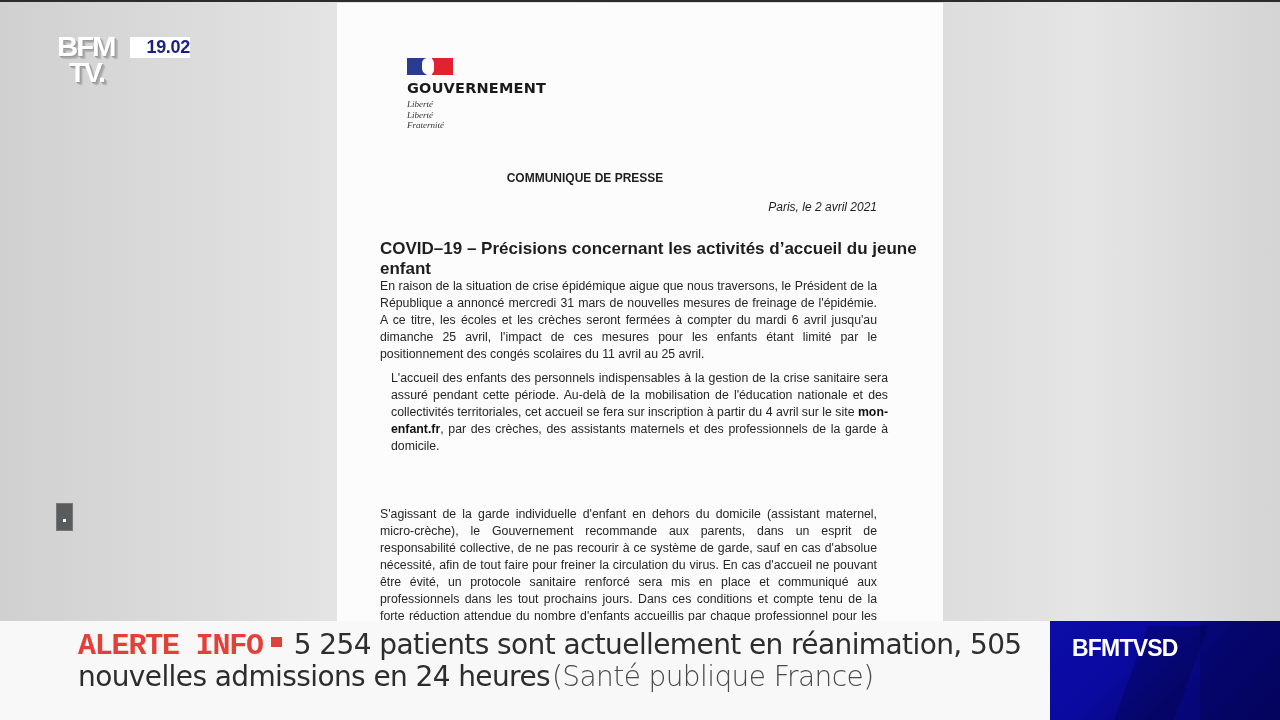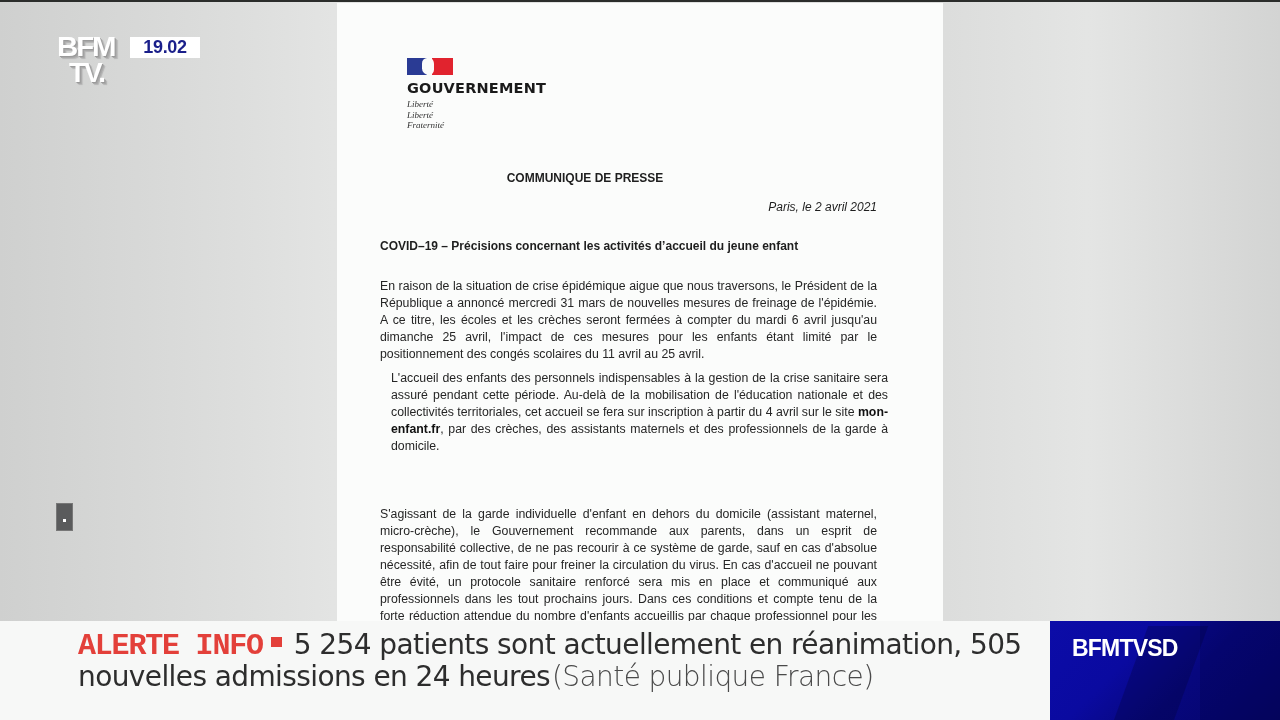--- a/index.html
+++ b/index.html
@@ -14,23 +14,23 @@
     
     .bfm-logo {
       position: absolute; left: 57px; top: 34px; width: 70px; height: 62px;
       color: #fff; font-family: "Liberation Sans", sans-serif; font-weight: bold;
       text-shadow: 1px 1px 0 #9a9a9a, 2px 2px 0 #a8a8a8, 3px 3px 1px #b5b5b5;
       letter-spacing: -2px; line-height: 26px;
     }
     .bfm-logo .l1 { font-size: 28px; display: block; transform: scaleX(1.05); transform-origin: left; }
     .bfm-logo .l2 { font-size: 28px; display: block; padding-left: 12px; }
     .clock-box {
-      position: absolute; left: 130px; top: 37px; width: 70px; height: 21px;
+      position: absolute; left: 130px; top: 37px; width: 60px; height: 21px;
       background: #ffffff; color: #1a1f8a; font-weight: bold; font-size: 18px;
-      text-align: center; line-height: 21px; letter-spacing: -0.3px;
+      text-align: right; line-height: 21px; letter-spacing: -0.3px;
     }
 
     .side-tab {
       position: absolute; left: 56px; top: 503px; width: 17px; height: 28px;
       background: #5a5b5c; border: 1px solid #777;
     }
     .side-tab .dot { position: absolute; left: 6px; top: 15px; width: 3px; height: 3px; background: #fff; }
 
     
     .doc-page {
@@ -40,21 +40,21 @@
     .gov-logo { position: absolute; left: 70px; top: 55px; }
     .flag { position: relative; width: 46px; height: 17px; }
     .flag .blue { position: absolute; left: 0; top: 0; width: 20px; height: 17px; background: #2a3b94; }
     .flag .red { position: absolute; left: 25px; top: 0; width: 21px; height: 17px; background: #e1232e; }
     .flag .marianne { position: absolute; left: 15px; top: 0; width: 12px; height: 17px; background: #fbfcfb; border-radius: 6px 40% 6px 8px; }
     .gov-name { margin-top: 5px; font-family: "DejaVu Sans", sans-serif; font-weight: bold; font-size: 14.5px; letter-spacing: 0.2px; color: #1a1a1a; }
     .gov-motto { margin-top: 3px; font-family: "Liberation Serif", serif; font-style: italic; font-size: 9px; line-height: 10.5px; color: #333; }
 
     .doc-title { position: absolute; left: 0; width: 496px; top: 168px; text-align: center; font-weight: bold; font-size: 12px; color: #1e1e1e; }
     .doc-date { position: absolute; right: 66px; top: 197px; font-style: italic; font-size: 12px; color: #1e1e1e; }
-    .doc-subject { position: absolute; left: 43px; top: 236px; font-weight: bold; font-size: 12px; color: #1e1e1e; }
+    .doc-subject { position: absolute; left: 43px; top: 236px; font-weight: bold; font-size: 17px; color: #1e1e1e; }
     .doc-para {
       position: absolute; left: 43px; width: 497px; font-size: 12.3px; line-height: 17px;
       text-align: justify; color: #262626;
     }
     .doc-para b { font-weight: bold; color: #111; }
     .p1 { top: 275px; }
     .p2 { top: 367px; margin-left: 11px; }
     .p3 { top: 457px; }
     .p4 { top: 503px; }
 

